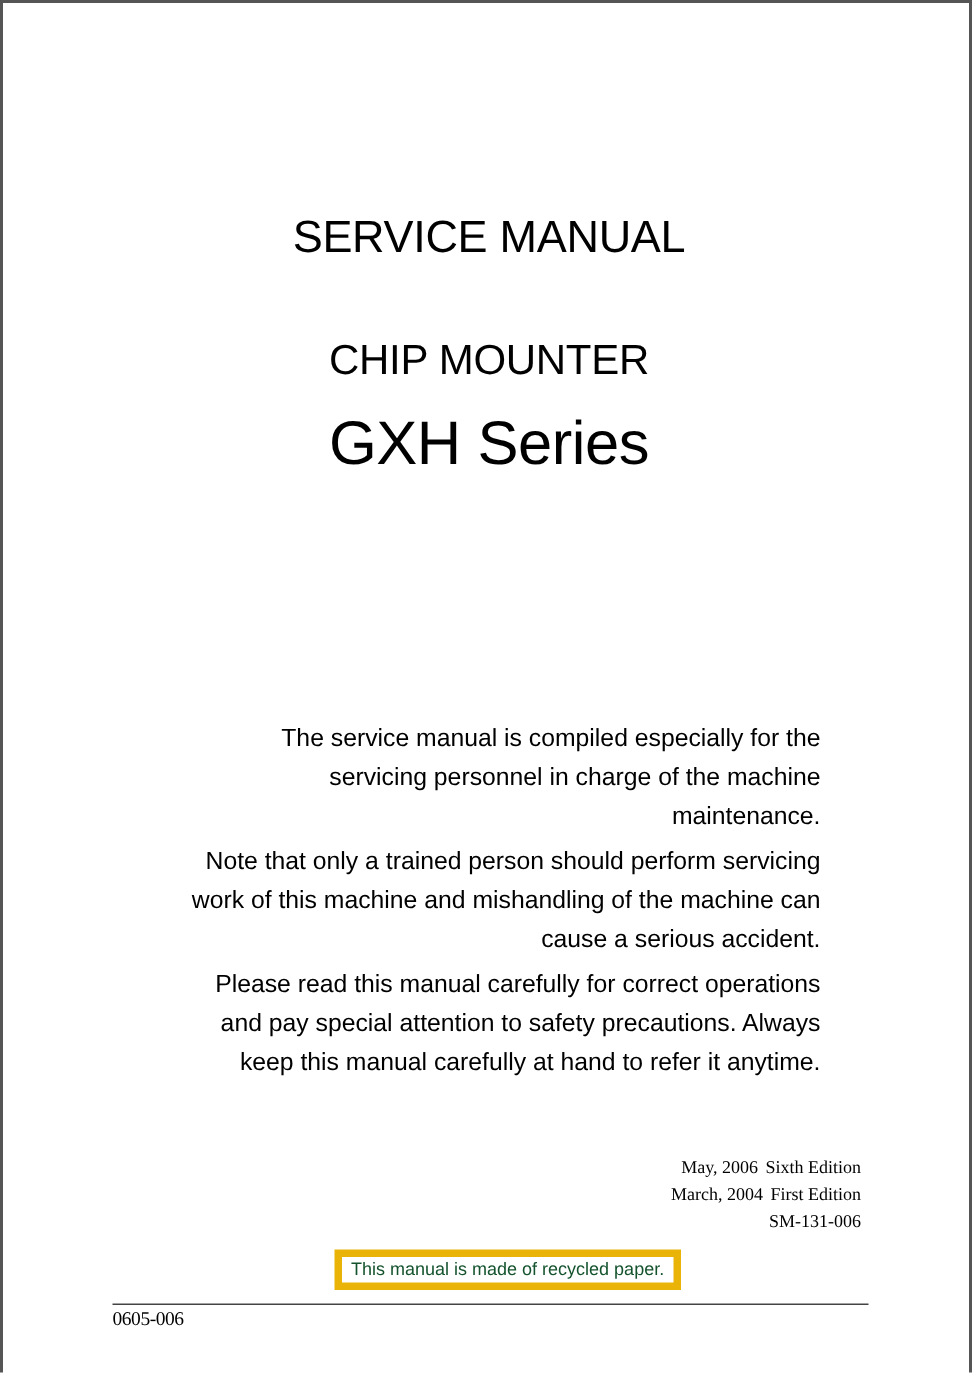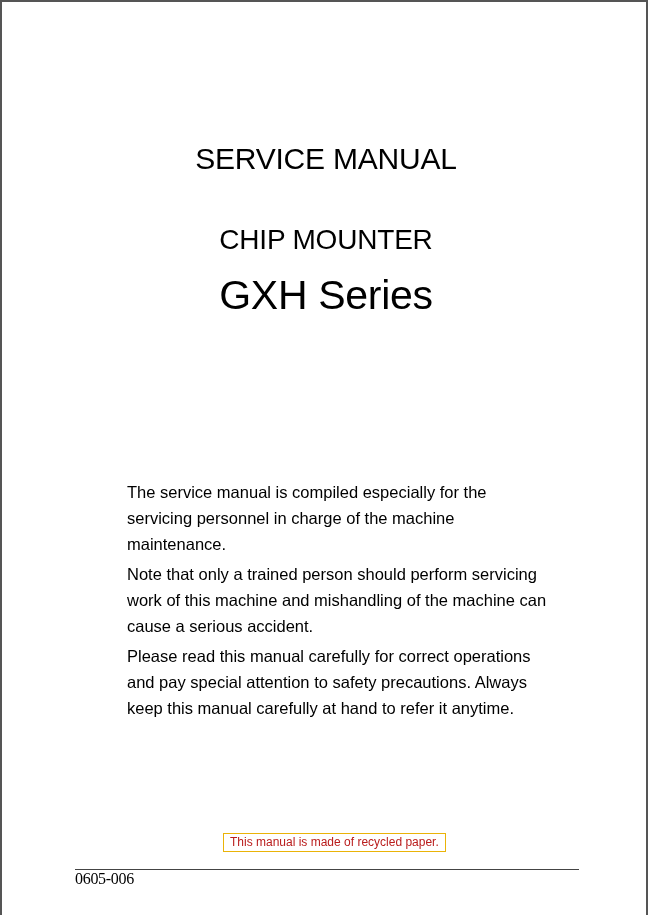--- a/index.html
+++ b/index.html
@@ -58,20 +58,21 @@
       left: 125px;
       top: 477px;
       width: 420px;
       font-family: "Liberation Sans", sans-serif;
       font-size: 16.5px;
       line-height: 26px;
       color: #000000;
     }
     .body-text p {
       margin: 0 0 4px 0;
+      text-align: right;
     }
     .editions {
       position: absolute;
       right: 72px;
       top: 767px;
       text-align: right;
       font-family: "Liberation Serif", serif;
       font-size: 12px;
       line-height: 18px;
       color: #000000;
@@ -81,60 +82,69 @@
     }
     .editions .ed-date {
       margin-right: 5px;
     }
     .recycled-box {
       position: absolute;
       left: 221px;
       top: 831px;
       height: 17px;
       padding: 0 6px;
-      border: 1px solid #eab308;
+      border: 5px solid #eab308;
       font-family: "Liberation Sans", sans-serif;
       font-size: 12px;
       line-height: 17px;
-      color: #b91c1c;
+      color: #14532d;
       white-space: nowrap;
     }
     .footer-rule {
       position: absolute;
       left: 73px;
       top: 867px;
       width: 504px;
       height: 0;
       border-top: 1.5px solid #444444;
     }
     .footer-code {
       position: absolute;
       left: 73px;
       top: 870px;
       font-family: "Liberation Serif", serif;
-      font-size: 16px;
+      font-size: 13px;
       line-height: 14px;
       color: #000000;
       letter-spacing: -0.3px;
     }
   </style>
 </head>
 <body>
 
 <div class="page">
 
   <h1 class="title title-service">SERVICE MANUAL</h1>
   <h2 class="title title-chip">CHIP MOUNTER</h2>
   <h2 class="title title-series">GXH Series</h2>
 
   <div class="body-text">
     <p>The service manual is compiled especially for the servicing personnel in charge of the machine maintenance.</p>
     <p>Note that only a trained person should perform servicing work of this machine and mishandling of the machine can cause a serious accident.</p>
     <p>Please read this manual carefully for correct operations and pay special attention to safety precautions. Always keep this manual carefully at hand to refer it anytime.</p>
   </div>
 
+  <div class="editions">
+    <div class="ed-line">
+      <span class="ed-date">May, 2006</span><span>Sixth Edition</span>
+    </div>
+    <div class="ed-line">
+      <span class="ed-date">March, 2004</span><span>First Edition</span>
+    </div>
+    <div class="ed-line">SM-131-006</div>
+  </div>
 
   <div class="recycled-box">This manual is made of recycled paper.</div>
 
   <div class="footer-rule"></div>
   <div class="footer-code">0605-006</div>
 
 </div>
 
 </body></html>

